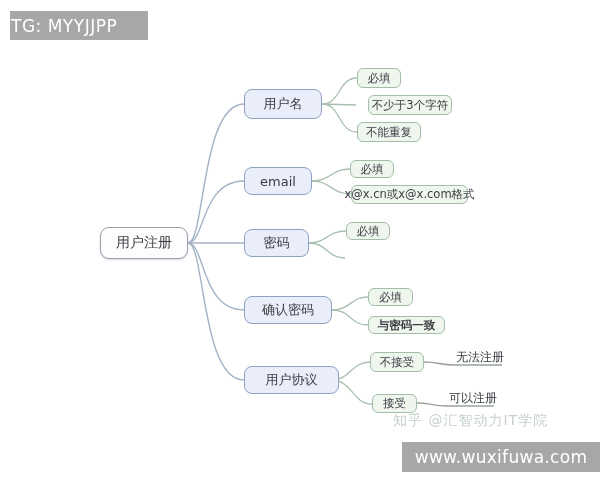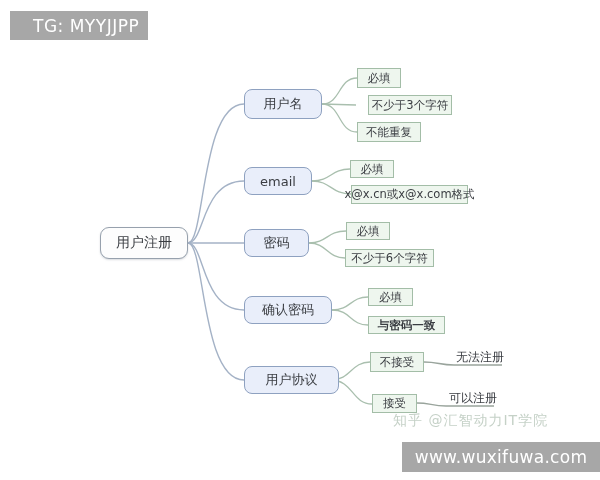--- a/index.html
+++ b/index.html
@@ -30,40 +30,40 @@
   }
   .n2{
     background:#e9eefa;
     border:1.3px solid #8ea1c0;
     border-radius:8px;
     font-size:13px;
   }
   .n3{
     background:#eef6ee;
     border:1.2px solid #a3bda7;
-    border-radius:0;
+    border-radius:6px;
     font-size:11.5px;
   }
   .outcome{
     position:absolute;
     font-size:12px;
     color:#3a3d42;
     white-space:nowrap;
     text-align:center;
   }
   .banner{
     position:absolute;
     background:#a7a7a7;
     color:#ffffff;
     display:flex;align-items:center;
     box-sizing:border-box;
   }
   .banner.top{
     left:10px;top:11px;width:138px;height:29px;
-    font-size:17px;padding-left:23px;letter-spacing:.5px;
+    font-size:17px;padding-left:1px;letter-spacing:.5px;
   }
   .banner.bottom{
     left:402px;top:442px;width:198px;height:30px;
     font-size:17px;justify-content:center;letter-spacing:.3px;
   }
   .watermark{
     position:absolute;
     left:393px;top:412px;
     font-size:14px;
     color:#c5d1c7;
@@ -112,21 +112,20 @@
   <div class="node n3" style="left:357px;top:68px;width:44px;height:20px;">必填</div>
   <div class="node n3" style="left:356px;top:95px;width:84px;height:20px;margin-left:12px;">不少于3个字符</div>
   <div class="node n3" style="left:357px;top:122px;width:64px;height:20px;">不能重复</div>
 
   <div class="node n2" style="left:244px;top:167px;width:68px;height:28px;">email</div>
   <div class="node n3" style="left:350px;top:160px;width:44px;height:18px;">必填</div>
   <div class="node n3" style="left:351px;top:185px;width:117px;height:19px;">x@x.cn或x@x.com格式</div>
 
   <div class="node n2" style="left:244px;top:229px;width:65px;height:28px;">密码</div>
   <div class="node n3" style="left:346px;top:222px;width:44px;height:18px;">必填</div>
-  <div class="node n3" style="left:345px;top:249px;width:89px;height:18px;">不少于6个字符</div>
 
   <div class="node n2" style="left:244px;top:296px;width:88px;height:28px;">确认密码</div>
   <div class="node n3" style="left:368px;top:288px;width:45px;height:18px;">必填</div>
   <div class="node n3" style="left:368px;top:316px;width:77px;height:18px;font-weight:bold;">与密码一致</div>
 
   <div class="node n2" style="left:244px;top:366px;width:95px;height:28px;">用户协议</div>
   <div class="node n3" style="left:370px;top:352px;width:54px;height:20px;">不接受</div>
   <div class="node n3" style="left:372px;top:394px;width:45px;height:19px;">接受</div>
 
   <div class="outcome" style="left:456px;top:349px;width:48px;font-family:Liberation Serif, serif;">无法注册</div>

